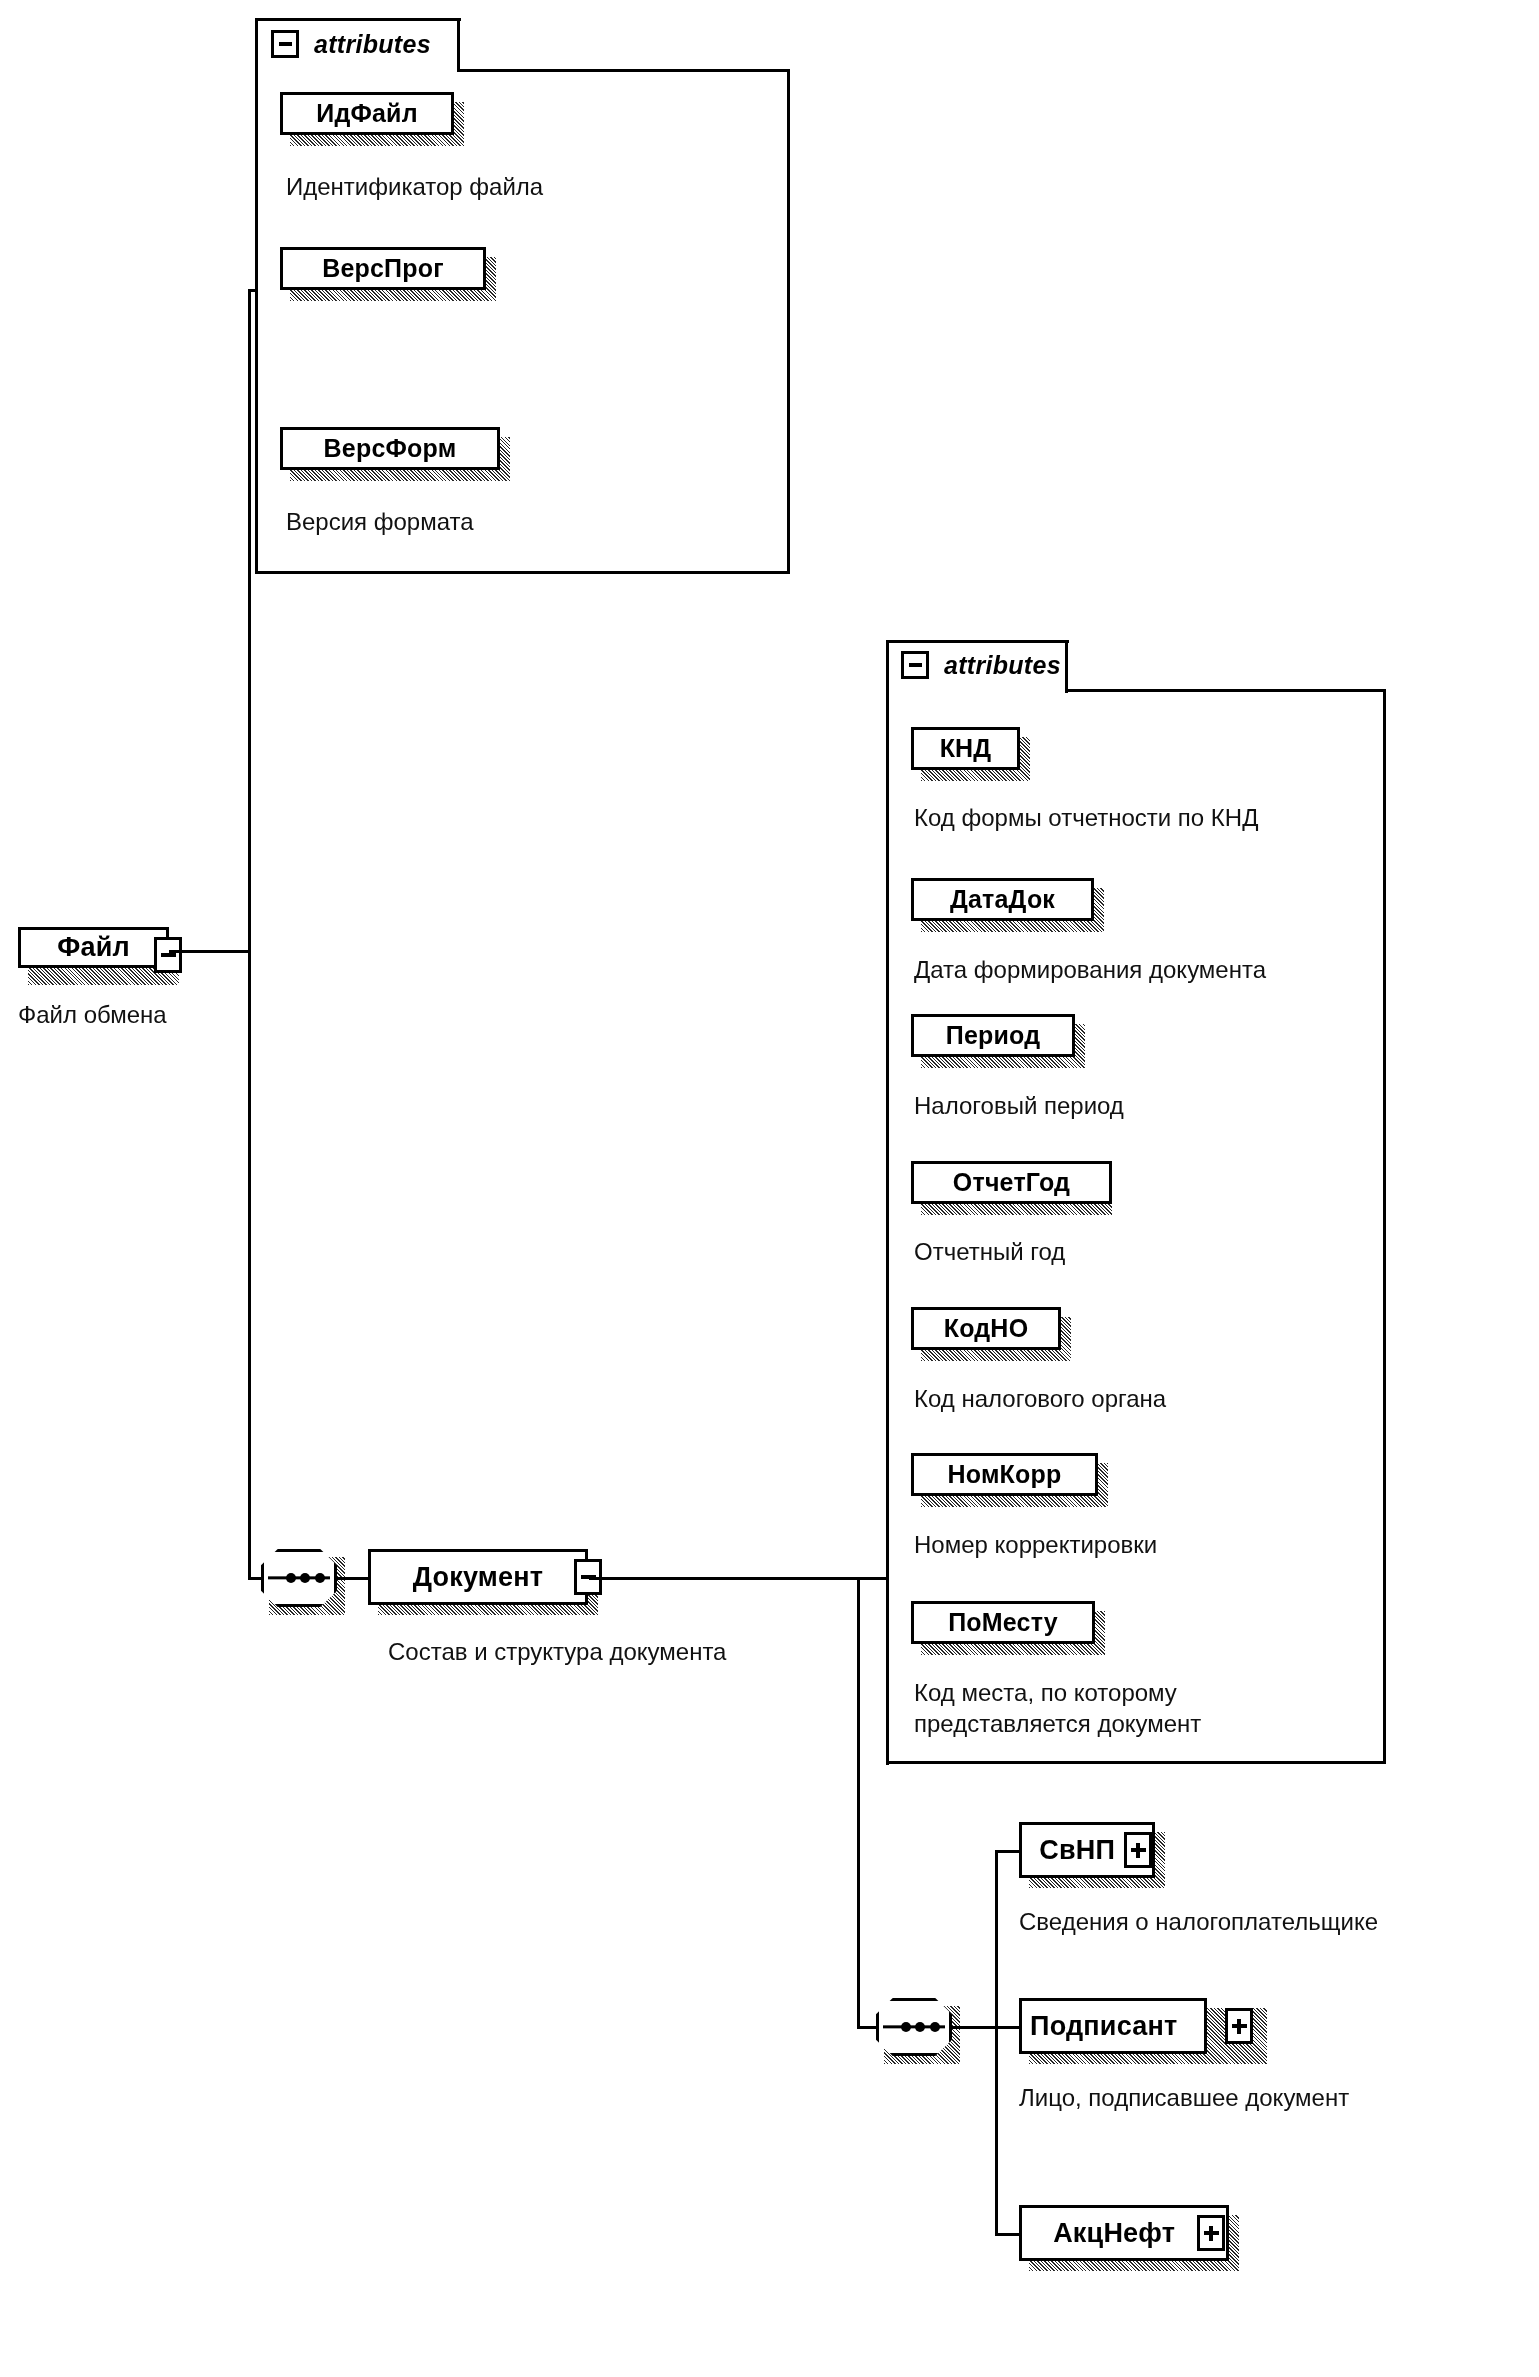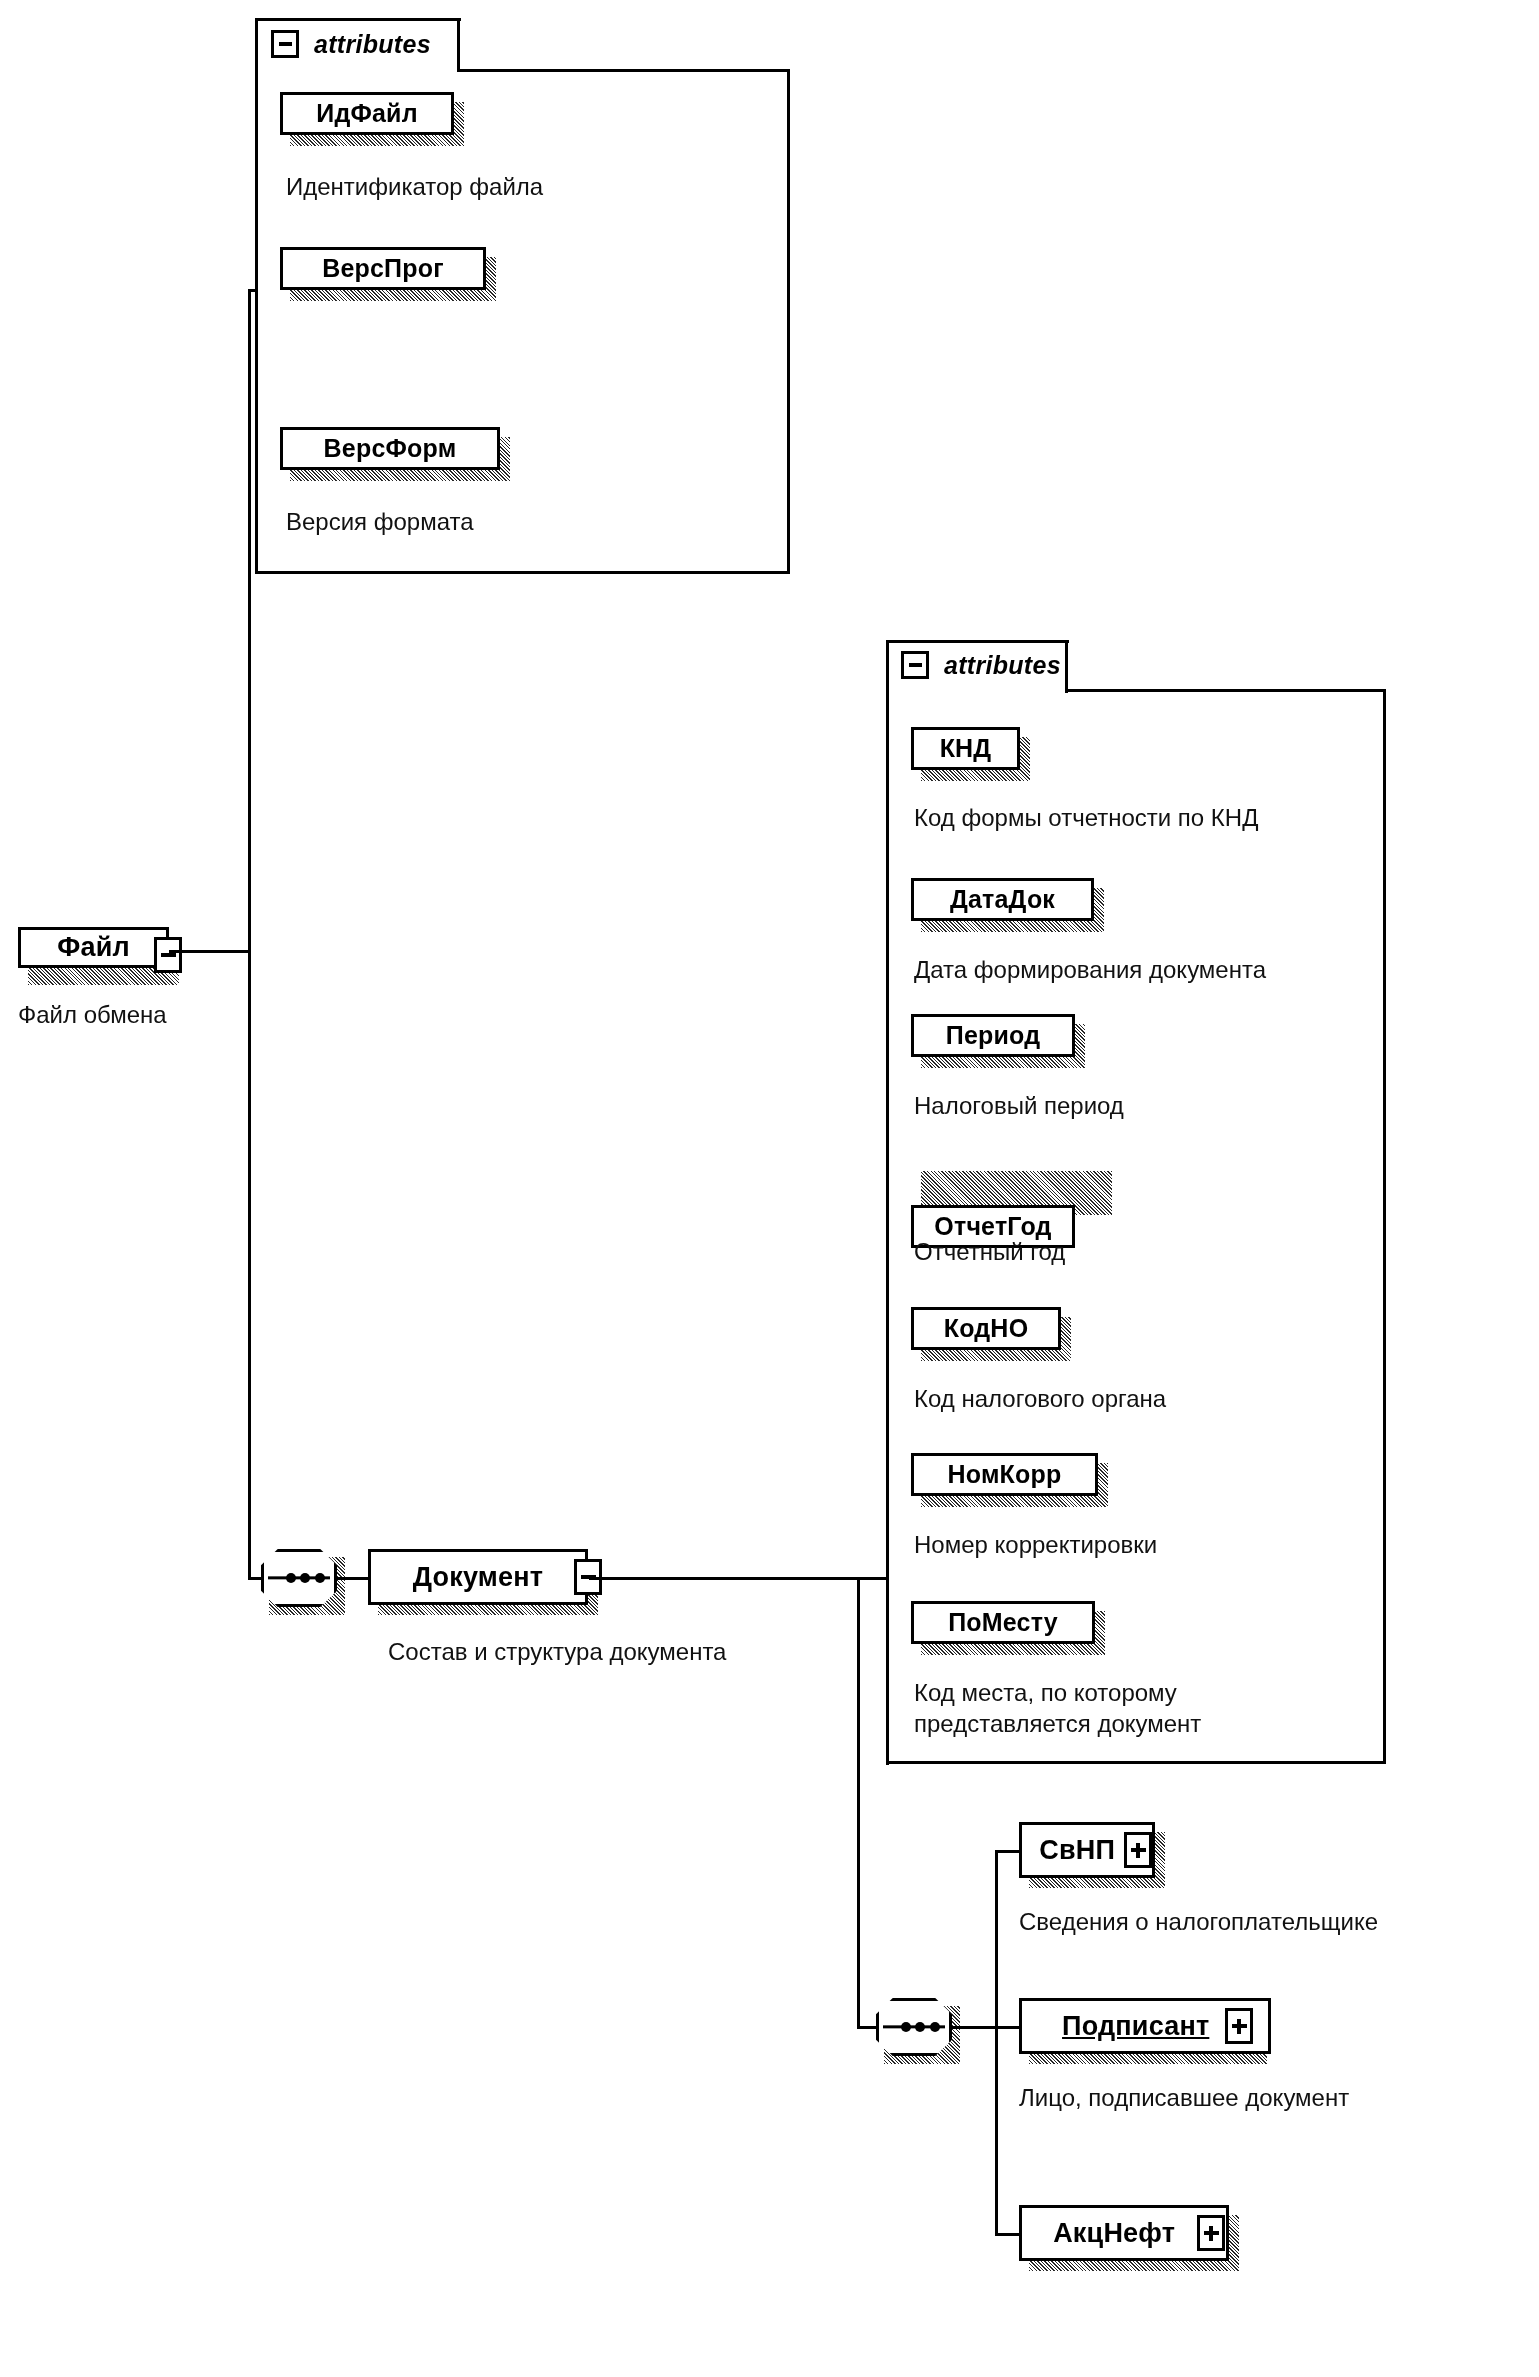--- a/index.html
+++ b/index.html
@@ -250,21 +250,21 @@
   <div class="desc" style="left:914px; top:954px;">Дата формирования документа</div>
 
   <div class="node-wrap" style="left:911px; top:1014px;">
     <div class="shadow-blk" style="left:10px; top:10px; width:164px; height:44px;"></div>
     <div class="node attr-node" style="position:relative; width:164px;">Период</div>
   </div>
   <div class="desc" style="left:914px; top:1090px;">Налоговый период</div>
 
   <div class="node-wrap" style="left:911px; top:1161px;">
     <div class="shadow-blk" style="left:10px; top:10px; width:191px; height:44px;"></div>
-    <div class="node attr-node" style="position:relative; width:164px;margin-top:44px;">ОтчетГод</div>
+    <div class="node attr-node" style="position:relative; width:201px;">ОтчетГод</div>
   </div>
   <div class="desc" style="left:914px; top:1236px;">Отчетный год</div>
 
   <div class="node-wrap" style="left:911px; top:1307px;">
     <div class="shadow-blk" style="left:10px; top:10px; width:150px; height:44px;"></div>
     <div class="node attr-node" style="position:relative; width:150px;">КодНО</div>
   </div>
   <div class="desc" style="left:914px; top:1383px;">Код налогового органа</div>
 
   <div class="node-wrap" style="left:911px; top:1453px;">
@@ -303,21 +303,21 @@
     <div class="node elem-node" style="position:relative; width:136px; height:56px; padding-right:36px;">СвНП</div>
     <div class="expander" style="left:105px; top:10px;">
       <span class="bar-h"></span>
         <span class="bar-v"></span>
     </div>
   </div>
   <div class="desc" style="left:1019px; top:1906px;">Сведения о налогоплательщике</div>
 
   <div class="node-wrap" style="left:1019px; top:1998px;">
     <div class="shadow-blk" style="left:10px; top:10px; width:238px; height:56px;"></div>
-    <div class="node elem-node" style="position:relative; width:252px; height:56px; padding-right:35px;text-decoration:underline;">Подписант</div>
+    <div class="node elem-node" style="position:relative; width:188px; height:56px; padding-right:35px;">Подписант</div>
     <div class="expander" style="left:206px; top:10px;">
       <span class="bar-h"></span>
         <span class="bar-v"></span>
     </div>
   </div>
   <div class="desc" style="left:1019px; top:2082px;">Лицо, подписавшее документ</div>
 
   <div class="node-wrap" style="left:1019px; top:2205px;">
     <div class="shadow-blk" style="left:10px; top:10px; width:210px; height:56px;"></div>
     <div class="node elem-node" style="position:relative; width:210px; height:56px; padding-right:36px;">АкцНефт</div>

